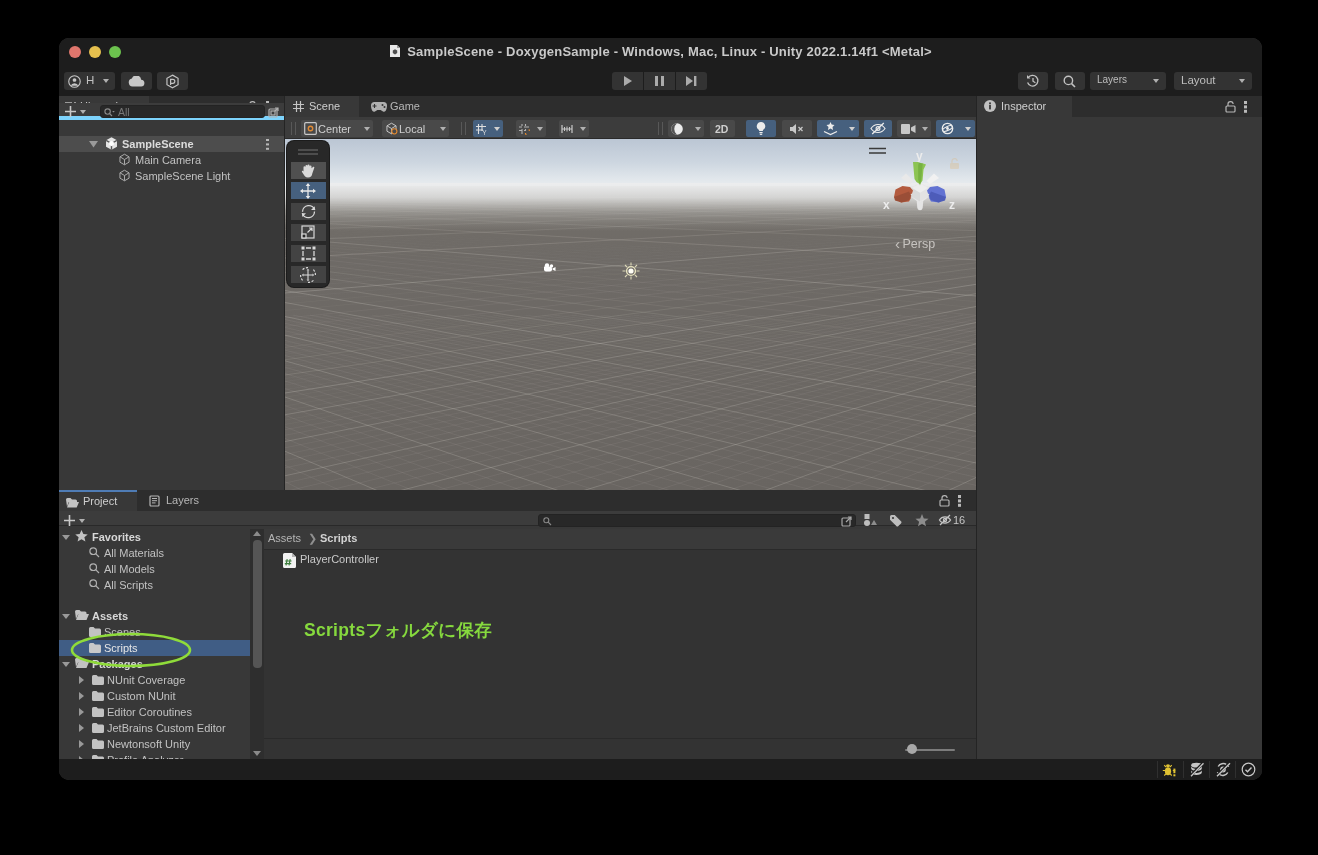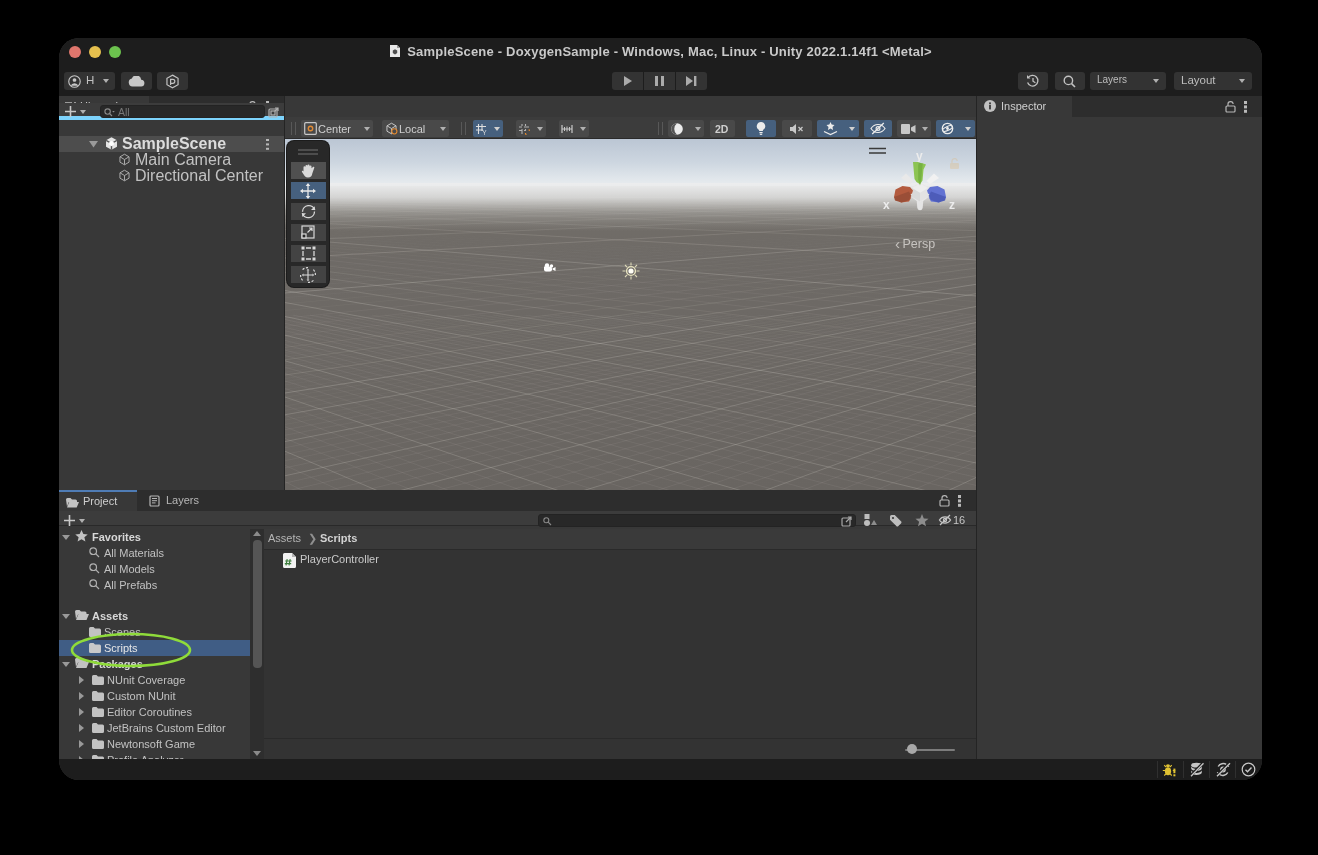--- a/index.html
+++ b/index.html
@@ -1,30 +1,30 @@
 <!DOCTYPE html>
 <html><head>
 <meta charset="utf-8">
 <style>
 html,body{margin:0;padding:0;background:#000;width:1318px;height:855px;overflow:hidden}
 *{box-sizing:border-box}
 body{font-family:"Liberation Sans",sans-serif;-webkit-font-smoothing:antialiased}
 .abs{position:absolute}
-#win{will-change:transform;position:absolute;left:59px;top:38px;width:1203px;height:742px;background:#383838;border-radius:20px;overflow:hidden}
+#win{will-change:transform;position:absolute;left:59px;top:38px;width:1203px;height:742px;background:#383838;border-radius:10px;overflow:hidden}
 .titlebar{position:absolute;left:0;top:0;width:1203px;height:28px;background:#1d1d1d}
 .tl{position:absolute;top:8px;width:12px;height:12px;border-radius:50%}
 .title{position:absolute;top:0;left:0;width:1203px;height:28px;text-align:center;line-height:28px;color:#c9c9c9;font-size:13px;font-weight:bold;letter-spacing:0.2px}
 .toolbar{position:absolute;left:0;top:28px;width:1203px;height:30px;background:#1d1d1d}
 .tbtn{position:absolute;top:6px;height:18px;background:#333333;border-radius:3px}
 .tabstrip{position:absolute;height:21px;background:#2d2d2d}
 .tab{position:absolute;top:0;height:21px;background:#383838;color:#cfcfcf;font-size:11px;line-height:21px}
 .tablabel{color:#b7b7b7;font-size:11px;line-height:21px;position:absolute}
 .panelbar{position:absolute;background:#3c3c3c}
 .srch{position:absolute;background:#282828;border:1px solid #232323;border-radius:3px}
-.row{position:absolute;color:#c2c2c2;font-size:16px;line-height:16px;white-space:nowrap}
+.row{position:absolute;color:#c2c2c2;font-size:11px;line-height:16px;white-space:nowrap}
 .dots{width:2.6px;height:2.6px;background:#b9b9b9;box-shadow:0 4.4px 0 #b9b9b9,0 8.8px 0 #b9b9b9}
 v{display:inline-block;width:0;height:0;border-left:3.5px solid transparent;border-right:3.5px solid transparent;border-top:4px solid #b0b0b0;vertical-align:middle}
 </style>
 </head>
 <body>
 <div id="win">
 
   <div class="titlebar">
     <div class="tl" style="left:10px;background:#e0766d"></div>
     <div class="tl" style="left:30px;background:#e6c04e"></div>
@@ -153,26 +153,42 @@
             <path d="M8 1.5l5.6 3.2v6.6L8 14.5l-5.6-3.2V4.7z" fill="none" stroke="#adadad" stroke-width="1.2"></path>
             <path d="M2.6 4.8L8 8l5.4-3.2M8 8v6.3" fill="none" stroke="#adadad" stroke-width="1.2"></path>
           </svg>
         <span style="position:absolute;left:76px">Main Camera</span>
       </div>
       <div class="row" style="left:0;top:71.5px;width:225px;height:16px">
         <svg width="13" height="13" viewBox="0 0 16 16" style="position:absolute;left:59px;top:1px">
             <path d="M8 1.5l5.6 3.2v6.6L8 14.5l-5.6-3.2V4.7z" fill="none" stroke="#adadad" stroke-width="1.2"></path>
             <path d="M2.6 4.8L8 8l5.4-3.2M8 8v6.3" fill="none" stroke="#adadad" stroke-width="1.2"></path>
           </svg>
-        <span style="position:absolute;left:76px">Directional Center</span>
+        <span style="position:absolute;left:76px">SampleScene Light</span>
       </div>
     </div>
     <div class="abs" style="left:225px;top:58px;width:1px;height:394px;background:#242424"></div>
 
     <div class="abs" style="left:226px;top:58px;width:691px;height:394px;background:#383838">
+      <div class="tabstrip" style="left:0;top:0;width:691px">
+        <div class="tab" style="left:0;width:74px">
+          <svg width="11" height="11" viewBox="0 0 11 11" style="position:absolute;left:8px;top:5px">
+              <path d="M3.5 0v11M7.5 0v11M0 3.5h11M0 7.5h11" stroke="#c4c4c4" stroke-width="1.2"></path>
+            </svg>
+          <span style="position:absolute;left:24px">Scene</span>
+        </div>
+        <svg width="16" height="10" viewBox="0 0 16 10" style="position:absolute;left:86px;top:6px">
+            <path d="M3.5 0h9A3.5 3.5 0 0 1 16 3.5c0 2-.6 4.2-1.3 5.3-.6.9-1.7 1.4-2.7.8L9.6 8H6.4L4 9.6c-1 .6-2.1.1-2.7-.8C.6 7.7 0 5.5 0 3.5A3.5 3.5 0 0 1 3.5 0z" fill="#b0b0b0"></path>
+            <circle cx="11.5" cy="3" r="1" fill="#333"></circle>
+            <circle cx="13.5" cy="5" r="1" fill="#333"></circle>
+            <path d="M3.5 2v4M1.5 4h4" stroke="#333" stroke-width="1.1"></path>
+          </svg>
+        <span class="tablabel" style="left:105px">Game</span>
+        <span class="dots" style="position:absolute;left:735px;top:5px"></span>
+      </div>
       <div class="panelbar" style="left:0;top:21px;width:691px;height:22px;border-bottom:1px solid #2a2a2a" id="scenetoolbar">
         <style>
           .sbtn{position:absolute;top:3px;height:17px;background:#494949;border-radius:2px}
           .sbtn.blue{background:#46607e}
           .sbtn .cv{position:absolute;right:3px;top:6.5px}
           .grip{position:absolute;top:5px;width:5px;height:13px;border-left:1.5px solid #585858;border-right:1.5px solid #585858}
         </style>
         <div class="grip" style="left:6px"></div>
         <div class="sbtn" style="left:16px;width:72px">
           <svg width="13" height="13" viewBox="0 0 13 13" style="position:absolute;left:3px;top:2px">
@@ -741,21 +757,21 @@
               <circle cx="4.2" cy="4.2" r="3.3" fill="none" stroke="#b0b0b0" stroke-width="1.2"></circle>
               <path d="M6.7 6.7L10 10" stroke="#b0b0b0" stroke-width="1.2"></path>
             </svg>
           <span style="position:absolute;left:45px">All Models</span>
         </div>
         <div class="trow" style="top:48px">
           <svg width="11" height="11" viewBox="0 0 11 11" style="position:absolute;left:30px;top:2px">
               <circle cx="4.2" cy="4.2" r="3.3" fill="none" stroke="#b0b0b0" stroke-width="1.2"></circle>
               <path d="M6.7 6.7L10 10" stroke="#b0b0b0" stroke-width="1.2"></path>
             </svg>
-          <span style="position:absolute;left:45px">All Prefabs</span>
+          <span style="position:absolute;left:45px">All Scripts</span>
         </div>
         <div class="trow" style="top:79px">
           <span class="tri-d" style="left:3px"></span>
           <svg width="14" height="11" viewBox="0 0 14 11" style="position:absolute;left:16px;top:2px">
               <path d="M0 1.5A1.5 1.5 0 0 1 1.5 0h3L6 1.5h4A1.5 1.5 0 0 1 11.5 3v1H3.2L1 9z" fill="#c2c2c2"></path>
               <path d="M1 10l2.4-6H14l-2.5 6z" fill="#c2c2c2"></path>
             </svg>
           <b style="position:absolute;left:33px;color:#d8d8d8">Assets</b>
         </div>
         <div class="trow" style="top:95px">
@@ -804,21 +820,21 @@
           <svg width="12" height="10" viewBox="0 0 12 10" style="position:absolute;left:33px;top:3px">
               <path d="M0 1.5A1.5 1.5 0 0 1 1.5 0h3L6 1.5h4.5A1.5 1.5 0 0 1 12 3v5.5A1.5 1.5 0 0 1 10.5 10h-9A1.5 1.5 0 0 1 0 8.5z" fill="#c2c2c2"></path>
             </svg>
           <span style="position:absolute;left:48px">JetBrains Custom Editor</span>
         </div>
         <div class="trow" style="top:207px">
             <span class="tri-r" style="left:20px"></span>
           <svg width="12" height="10" viewBox="0 0 12 10" style="position:absolute;left:33px;top:3px">
               <path d="M0 1.5A1.5 1.5 0 0 1 1.5 0h3L6 1.5h4.5A1.5 1.5 0 0 1 12 3v5.5A1.5 1.5 0 0 1 10.5 10h-9A1.5 1.5 0 0 1 0 8.5z" fill="#c2c2c2"></path>
             </svg>
-          <span style="position:absolute;left:48px">Newtonsoft Game</span>
+          <span style="position:absolute;left:48px">Newtonsoft Unity</span>
         </div>
         <div class="trow" style="top:223px">
             <span class="tri-r" style="left:20px"></span>
           <svg width="12" height="10" viewBox="0 0 12 10" style="position:absolute;left:33px;top:3px">
               <path d="M0 1.5A1.5 1.5 0 0 1 1.5 0h3L6 1.5h4.5A1.5 1.5 0 0 1 12 3v5.5A1.5 1.5 0 0 1 10.5 10h-9A1.5 1.5 0 0 1 0 8.5z" fill="#c2c2c2"></path>
             </svg>
           <span style="position:absolute;left:48px">Profile Analyzer</span>
         </div>
 
         <svg width="130" height="40" viewBox="0 0 130 40" style="position:absolute;left:8px;top:101px">
@@ -840,20 +856,21 @@
         <div class="abs" style="left:19px;top:23px;width:300px;height:16px">
           <svg width="13" height="15" viewBox="0 0 13 15" style="position:absolute;left:0;top:0.5px">
               <path d="M0 1.5A1.5 1.5 0 0 1 1.5 0H9l4 4v9.5a1.5 1.5 0 0 1-1.5 1.5h-10A1.5 1.5 0 0 1 0 13.5z" fill="#f2f2f2"></path>
               <path d="M9 0l4 4H9z" fill="#b5b5b5"></path>
               <g stroke="#3c7d3c" stroke-width="1.2">
                 <path d="M4.2 6.2L3 12.4M7.2 6.2L6 12.4M2.2 8h6.4M1.8 10.6h6.4"></path>
               </g>
             </svg>
           <span style="position:absolute;left:17px;top:1px;font-size:11px;color:#cacaca">PlayerController</span>
         </div>
+        <b style="position:absolute;left:40px;top:89px;font-size:17.5px;color:#86d93e;letter-spacing:0.3px">Scriptsフォルダに保存</b>
         <div class="abs" style="left:0;top:209px;width:712px;height:21px;background:#333333;border-top:1px solid #2a2a2a">
           <div style="position:absolute;left:641px;top:9.5px;width:50px;height:2px;background:#7c7c7c;border-radius:1px"></div>
           <div style="position:absolute;left:643px;top:5px;width:10px;height:10px;border-radius:50%;background:#a8a8a8"></div>
         </div>
       </div>
     </div>
   </div>
 
   <div id="statusbar" class="abs" style="left:0;top:721px;width:1203px;height:21px;background:#1d1d1d">
     <div class="abs" style="left:1098px;top:2px;width:1px;height:17px;background:#303030"></div>

